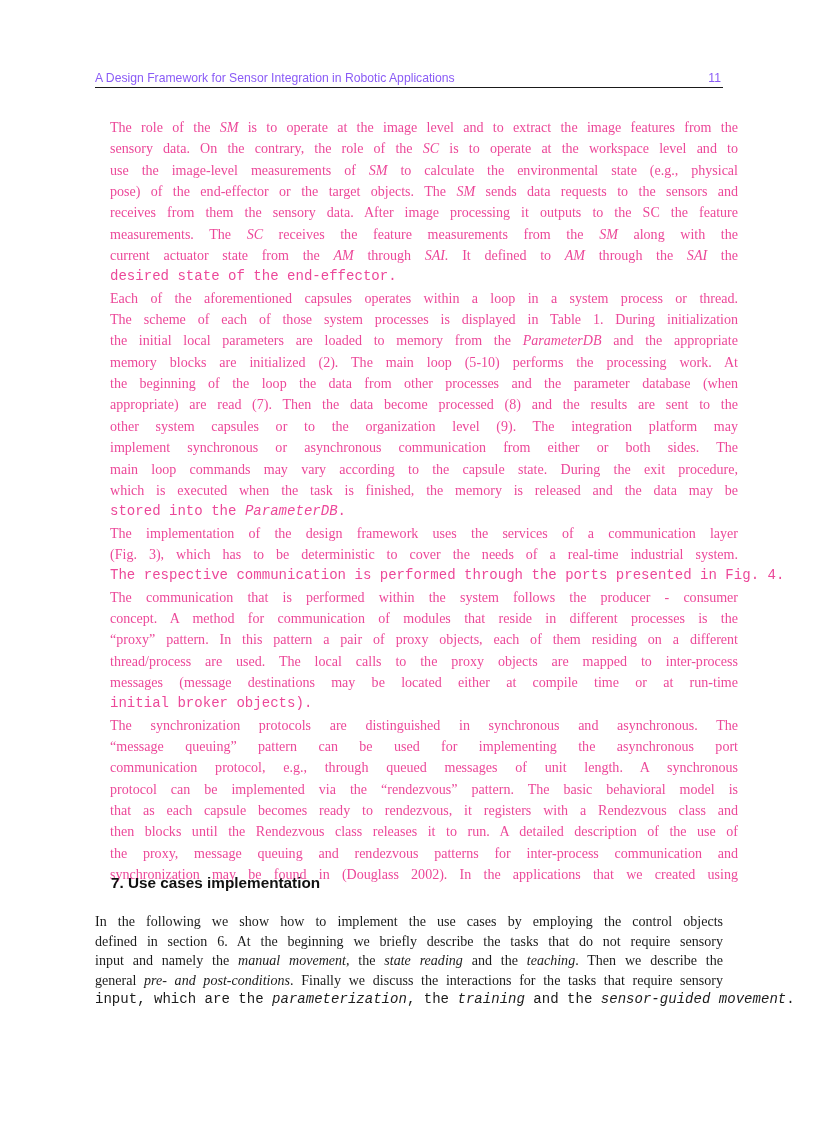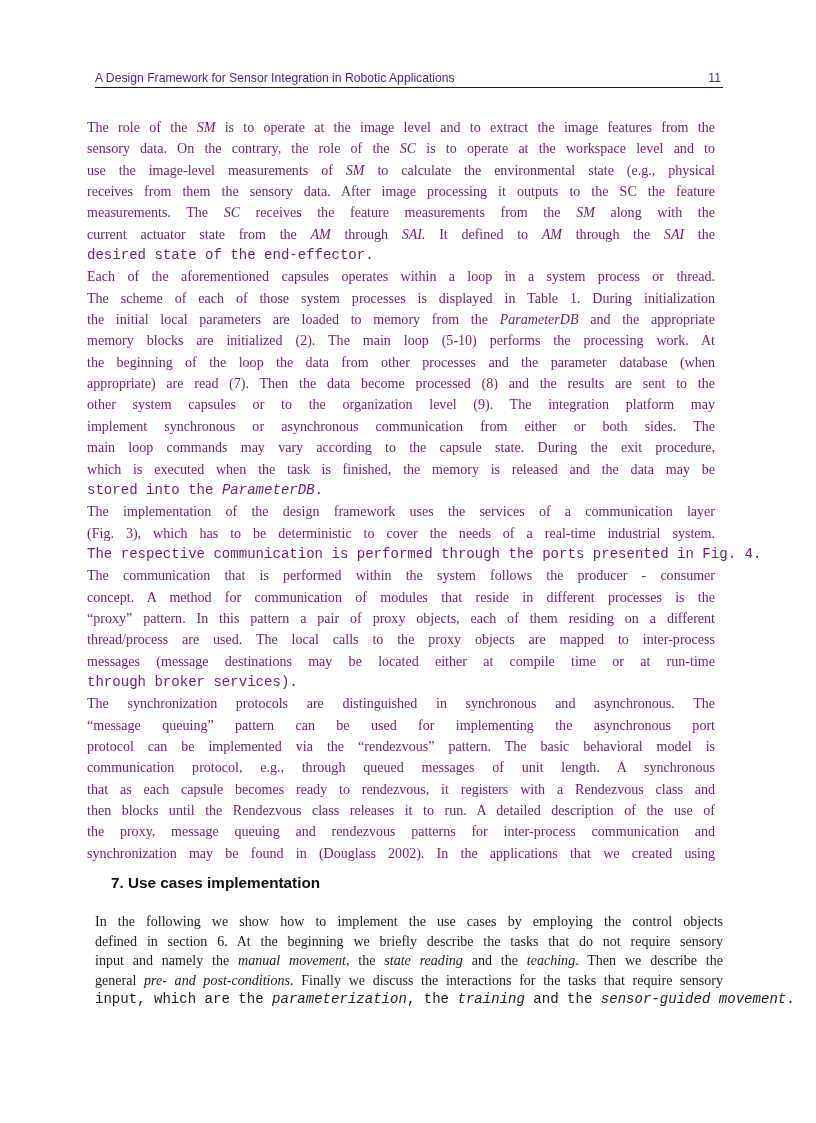--- a/index.html
+++ b/index.html
@@ -1,29 +1,29 @@
 <!DOCTYPE html>
 <html><head>
   <meta charset="utf-8">
   <style>
     html, body { margin: 0; padding: 0; background: #ffffff; }
     body { width: 816px; height: 1123px; position: relative; overflow: hidden; }
     .page { position: absolute; left: 0; top: 0; width: 816px; height: 1123px; background: #fff; }
     .running-header {
       position: absolute; left: 95px; top: 68px; width: 628px; height: 19px;
       border-bottom: 1.6px solid #1a1a1a;
-      font-family: "Liberation Sans", sans-serif; font-size: 12.2px; color: #4c1d95;
+      font-family: "Liberation Sans", sans-serif; font-size: 12.2px; color: #8b5cf6;
       display: flex; justify-content: space-between; align-items: flex-end;
     }
     .running-header span { line-height: 14px; padding-bottom: 2px; }
     .running-header .pg { padding-right: 2px; }
     .body-text {
-      position: absolute; left: 87px; top: 117px; width: 628px;
+      position: absolute; left: 110px; top: 117px; width: 628px;
       font-family: "Liberation Serif", serif; font-size: 14.05px; line-height: 21.35px;
-      color: #701a75; text-align: justify;
+      color: #ec4899; text-align: justify;
     }
     .body-text p { margin: 0; }
     .line { display: block; height: 21.35px; white-space: nowrap; text-align: justify; text-align-last: justify; }
     .line.last { text-align-last: left; font-family: Liberation Mono, monospace; }
     i, em { font-style: italic; }
     .section-heading {
       position: absolute; left: 95px; top: 858px; width: 628px;
       font-family: "Liberation Sans", sans-serif; font-weight: bold; font-size: 15.3px; color: #111;
       margin: 16px;
     }
@@ -40,20 +40,21 @@
   <div class="running-header">
     <span>A Design Framework for Sensor Integration in Robotic Applications</span>
     <span class="pg">11</span>
   </div>
 
   <div class="body-text">
     <p>
         <span class="line"><span>The role of the </span><i>SM</i><span> is to operate at the image level and to extract the image features from the</span></span>
         <span class="line"><span>sensory data. On the contrary, the role of the </span><i>SC</i><span> is to operate at the workspace level and to</span></span>
         <span class="line"><span>use the image-level measurements of </span><i>SM</i><span> to calculate the environmental state (e.g., physical</span></span>
+        <span class="line"><span>pose) of the end-effector or the target objects. The </span><i>SM</i><span> sends data requests to the sensors and</span></span>
         <span class="line"><span>receives from them the sensory data. After image processing it outputs to the SC the feature</span></span>
         <span class="line"><span>measurements. The </span><i>SC</i><span> receives the feature measurements from the </span><i>SM</i><span> along with the</span></span>
         <span class="line"><span>current actuator state from the </span><i>AM</i><span> through </span><i>SAI.</i><span> It defined to </span><i>AM</i><span> through the </span><i>SAI</i><span> the</span></span>
         <span class="line last"><span>desired state of the end-effector.</span></span>
       </p>
     <p>
         <span class="line"><span>Each of the aforementioned capsules operates within a loop in a system process or thread.</span></span>
         <span class="line"><span>The scheme of each of those system processes is displayed in Table 1. During initialization</span></span>
         <span class="line"><span>the initial local parameters are loaded to memory from the </span><i>ParameterDB</i><span> and the appropriate</span></span>
         <span class="line"><span>memory blocks are initialized (2). The main loop (5-10) performs the processing work. At</span></span>
@@ -69,27 +70,27 @@
         <span class="line"><span>The implementation of the design framework uses the services of a communication layer</span></span>
         <span class="line"><span>(Fig. 3), which has to be deterministic to cover the needs of a real-time industrial system.</span></span>
         <span class="line last"><span>The respective communication is performed through the ports presented in Fig. 4.</span></span>
       </p>
     <p>
         <span class="line"><span>The communication that is performed within the system follows the producer - consumer</span></span>
         <span class="line"><span>concept. A method for communication of modules that reside in different processes is the</span></span>
         <span class="line"><span>“proxy” pattern. In this pattern a pair of proxy objects, each of them residing on a different</span></span>
         <span class="line"><span>thread/process are used. The local calls to the proxy objects are mapped to inter-process</span></span>
         <span class="line"><span>messages (message destinations may be located either at compile time or at run-time</span></span>
-        <span class="line last"><span>through broker services).</span></span>
+        <span class="line last"><span>initial broker objects).</span></span>
       </p>
     <p>
         <span class="line"><span>The synchronization protocols are distinguished in synchronous and asynchronous. The</span></span>
         <span class="line"><span>“message queuing” pattern can be used for implementing the asynchronous port</span></span>
+        <span class="line"><span>communication protocol, e.g., through queued messages of unit length. A synchronous</span></span>
         <span class="line"><span>protocol can be implemented via the “rendezvous” pattern. The basic behavioral model is</span></span>
-        <span class="line"><span>communication protocol, e.g., through queued messages of unit length. A synchronous</span></span>
         <span class="line"><span>that as each capsule becomes ready to rendezvous, it registers with a Rendezvous class and</span></span>
         <span class="line"><span>then blocks until the Rendezvous class releases it to run. A detailed description of the use of</span></span>
         <span class="line"><span>the proxy, message queuing and rendezvous patterns for inter-process communication and</span></span>
         <span class="line"><span>synchronization may be found in (Douglass 2002). In the applications that we created using</span></span>
       </p>
   </div>
 
   <h2 class="section-heading">7. Use cases implementation</h2>
 
   <div class="section-text">

